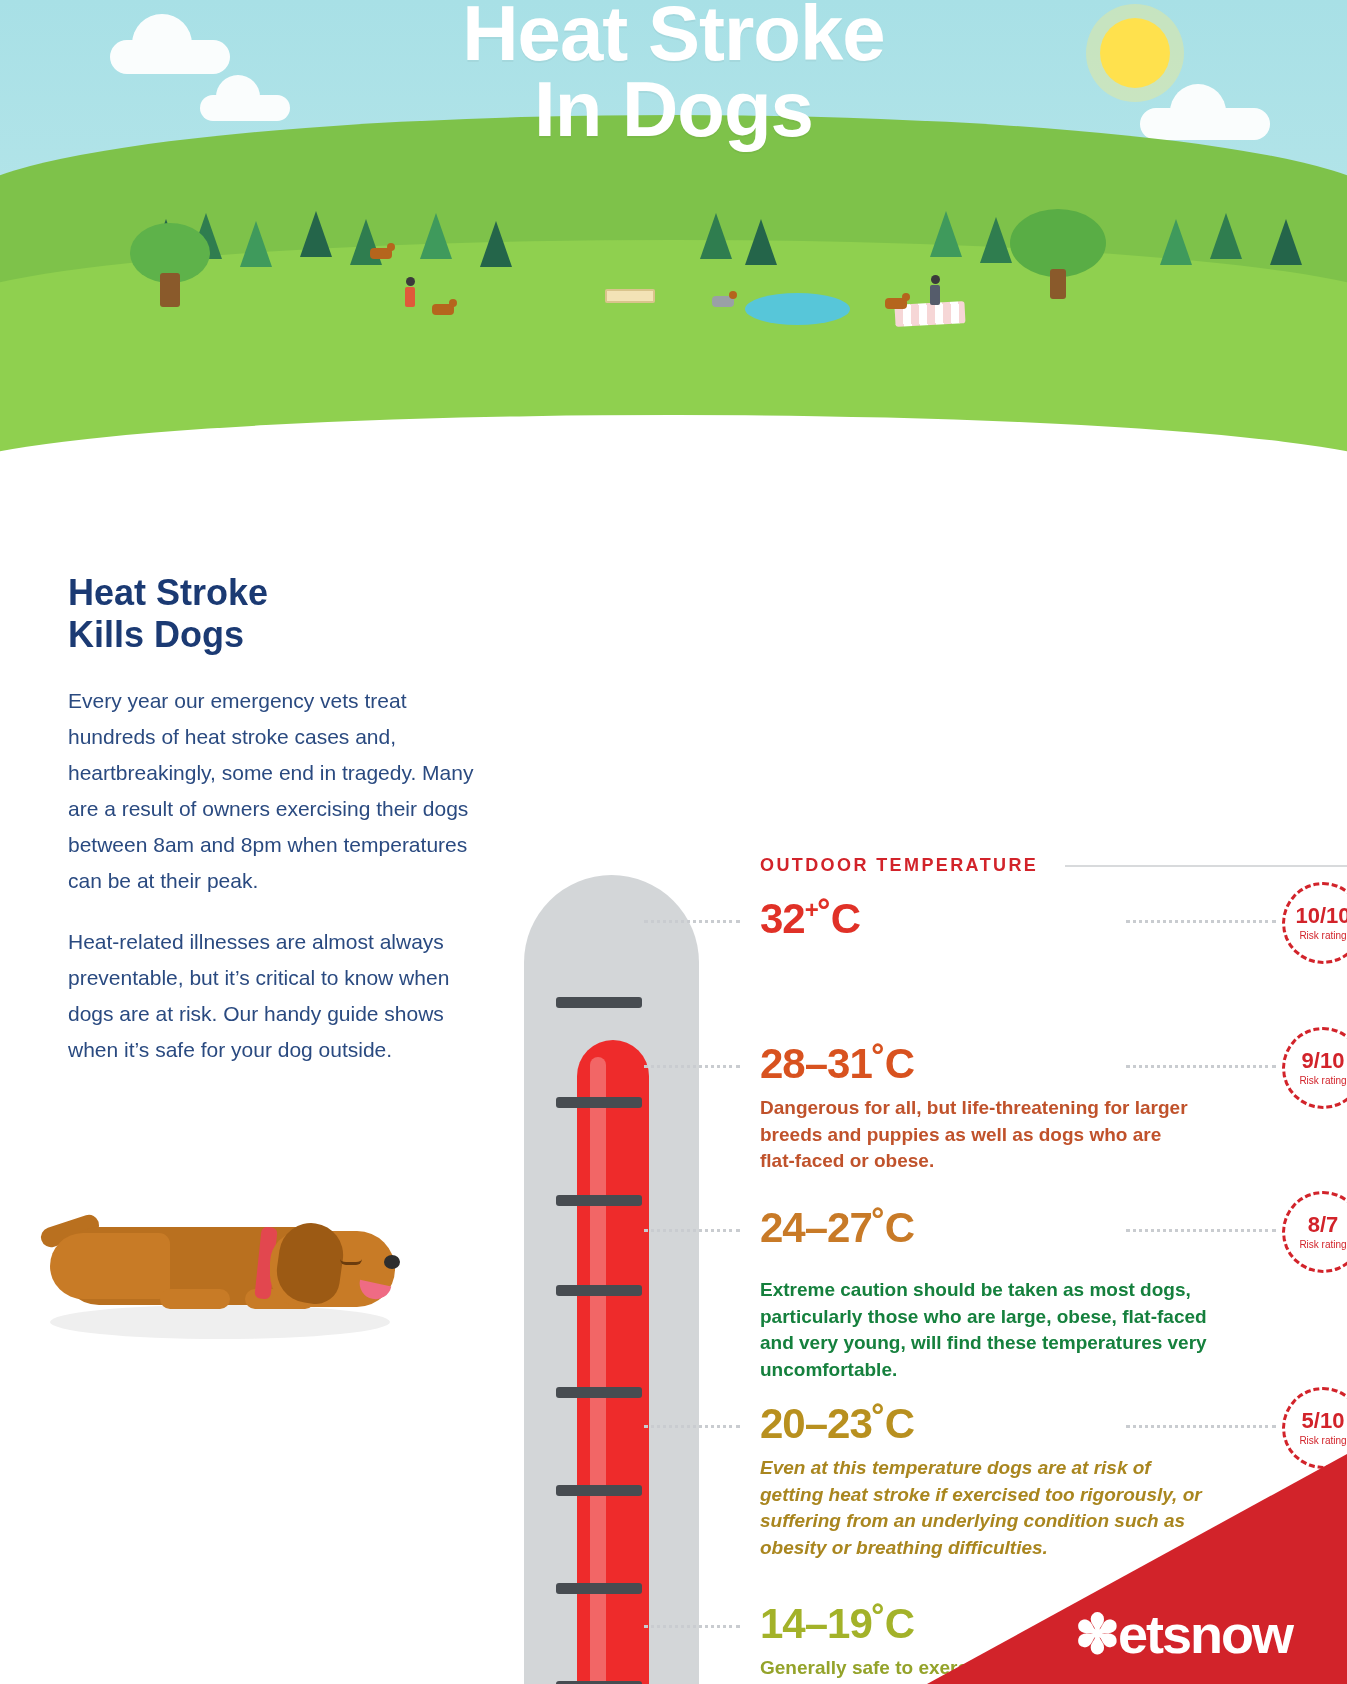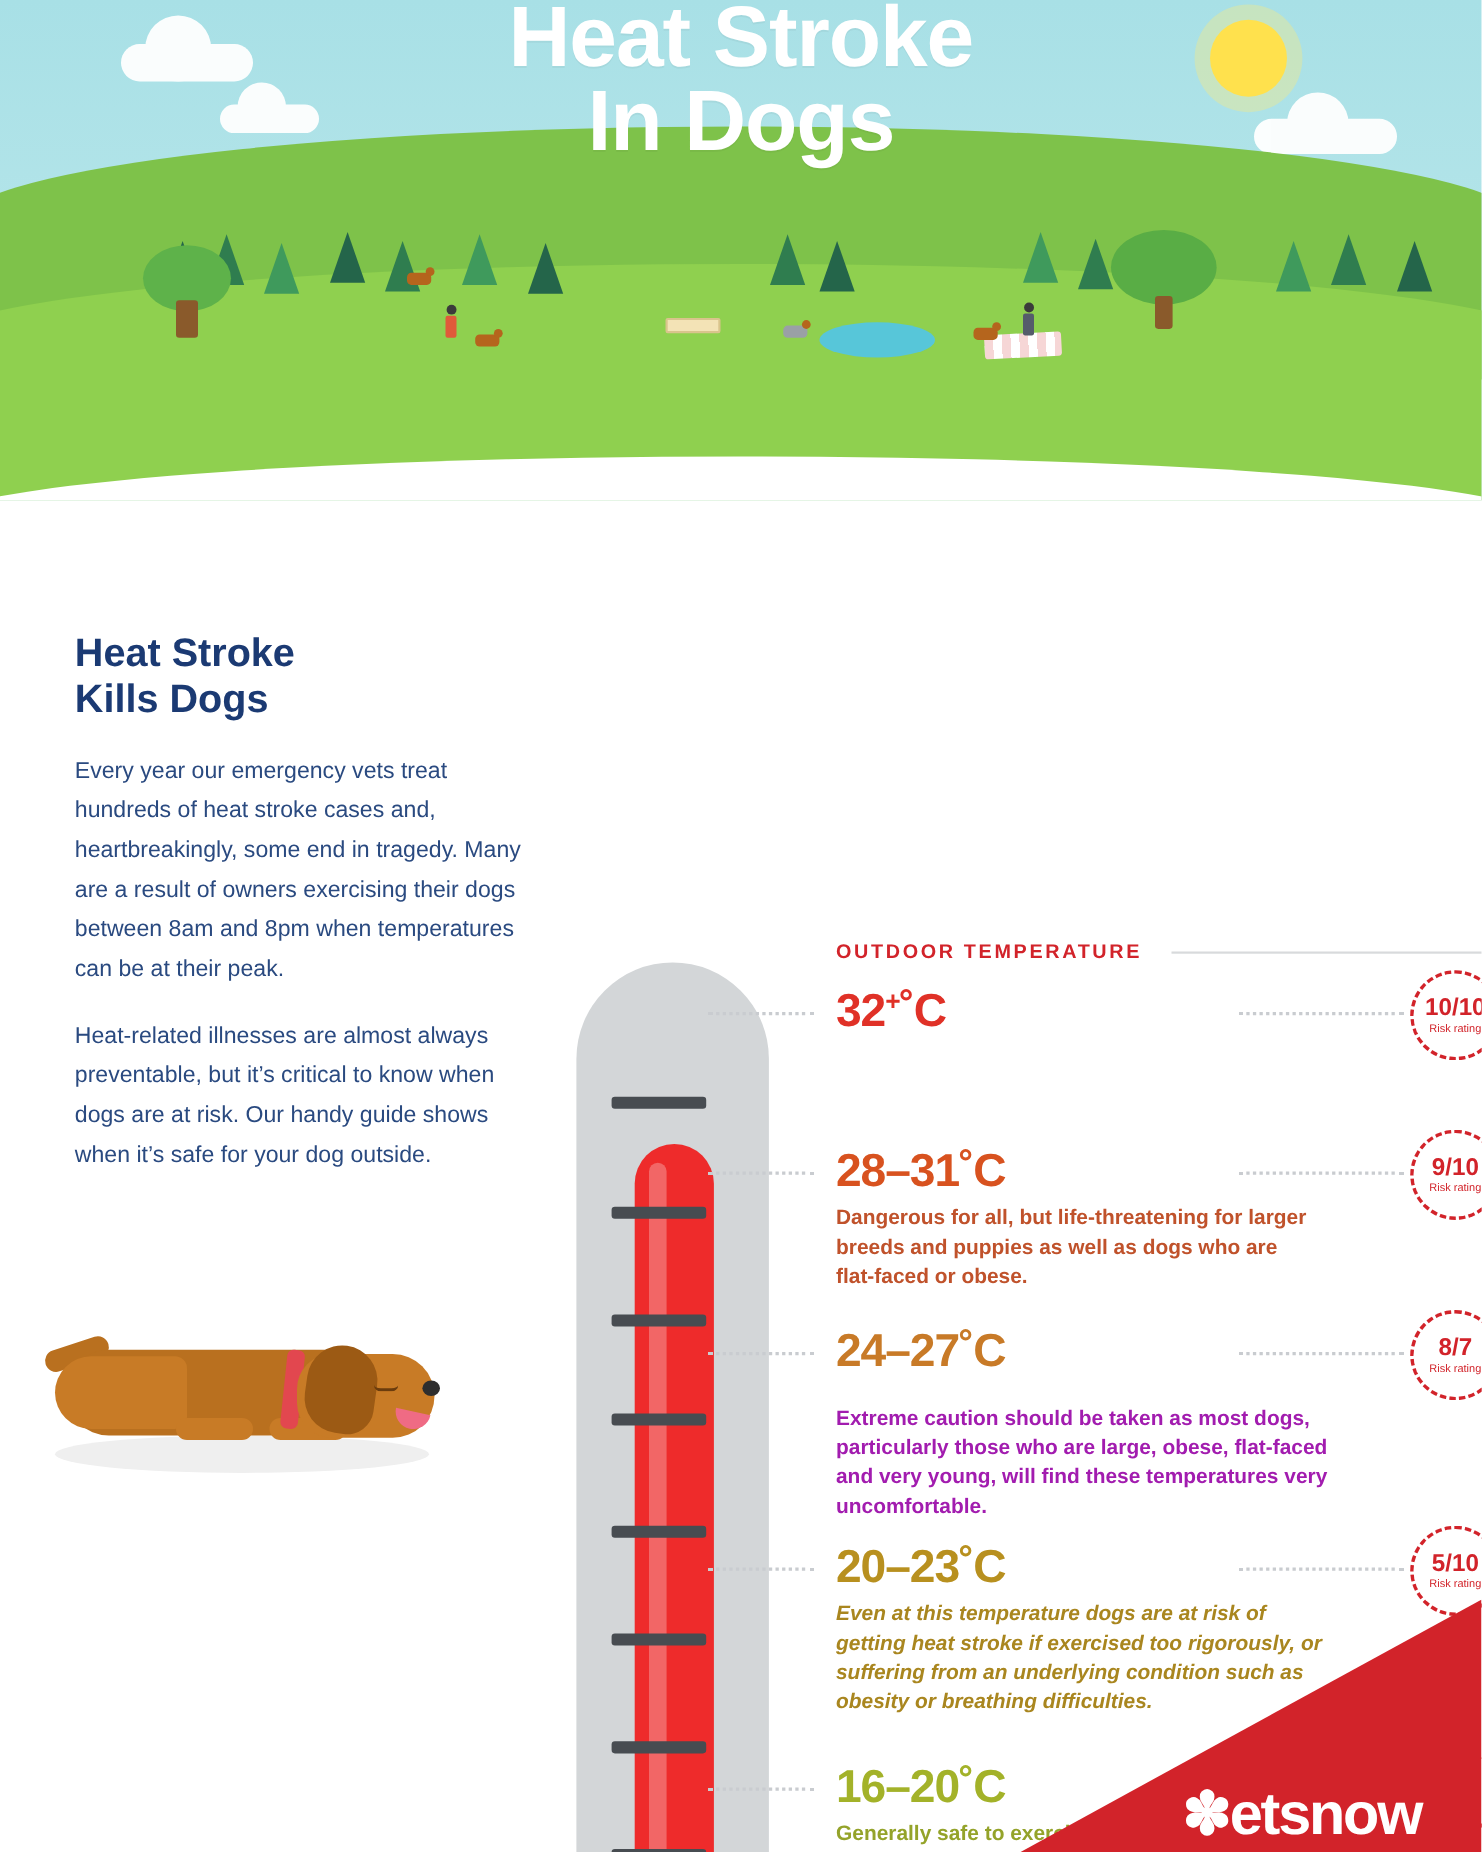--- a/index.html
+++ b/index.html
@@ -232,21 +232,21 @@
   .badge-score { color:#d2232a; font-size:22px; font-weight:bold; line-height:1; }
   .badge-sub { color:#d2232a; font-size:10px; margin-top:3px; }
 
   
   .wedge {
     position:absolute; right:0; bottom:0; width:420px; height:230px;
     background:#d2232a;
     clip-path: polygon(100% 0, 100% 100%, 0 100%);
   }
   .wedge-logo {
-    position:absolute; right:55px; bottom:4px;
+    position:absolute; right:55px; bottom:18px;
     color:#ffffff; font-size:54px; font-weight:bold; letter-spacing:-2px;
   }
   .wedge-logo .tick-mark { color:#ffffff; }
 </style>
 </head>
 <body>
 
 <div class="hero">
   <div class="sun"></div>
   <div class="cloud c1"></div>
@@ -374,21 +374,21 @@
       <div class="badge-sub">Risk rating</div>
     </div>
   </div>
 
   <div class="band" style="top:752px;">
     <div class="leader left"></div>
     <div class="leader right"></div>
     <div class="band-temp" style="color:#c87a27;">
       <span>24–27</span><sup></sup><span>˚C</span>
     </div>
-    <div class="band-desc" style="color:#a21caf;max-width:450px;margin-top:28px;">Extreme caution should be taken as most dogs, particularly those who are large, obese, flat-faced and very young, will find these temperatures very uncomfortable.</div>
+    <div class="band-desc" style="color:#15803d;max-width:450px;margin-top:28px;">Extreme caution should be taken as most dogs, particularly those who are large, obese, flat-faced and very young, will find these temperatures very uncomfortable.</div>
     <div class="badge">
       <div class="badge-score">8/7</div>
       <div class="badge-sub">Risk rating</div>
     </div>
   </div>
 
   <div class="band" style="top:948px;">
     <div class="leader left"></div>
     <div class="leader right"></div>
     <div class="band-temp" style="color:#b8901f;">
@@ -398,21 +398,21 @@
     <div class="badge">
       <div class="badge-score">5/10</div>
       <div class="badge-sub">Risk rating</div>
     </div>
   </div>
 
   <div class="band" style="top:1148px;">
     <div class="leader left"></div>
     <div class="leader right"></div>
     <div class="band-temp" style="color:#a3b229;">
-      <span>16–20</span><sup></sup><span>˚C</span>
+      <span>14–19</span><sup></sup><span>˚C</span>
     </div>
     <div class="band-desc" style="color:#94a32a;">Generally safe to exercise dogs at all times of day, although keep a close eye on large, obese and flat-faced breeds.</div>
     <div class="badge">
       <div class="badge-score">4/10</div>
       <div class="badge-sub">Risk rating</div>
     </div>
   </div>
 
   <div class="footer-left" style="position:absolute; left:20px; top:1535px;">
     

